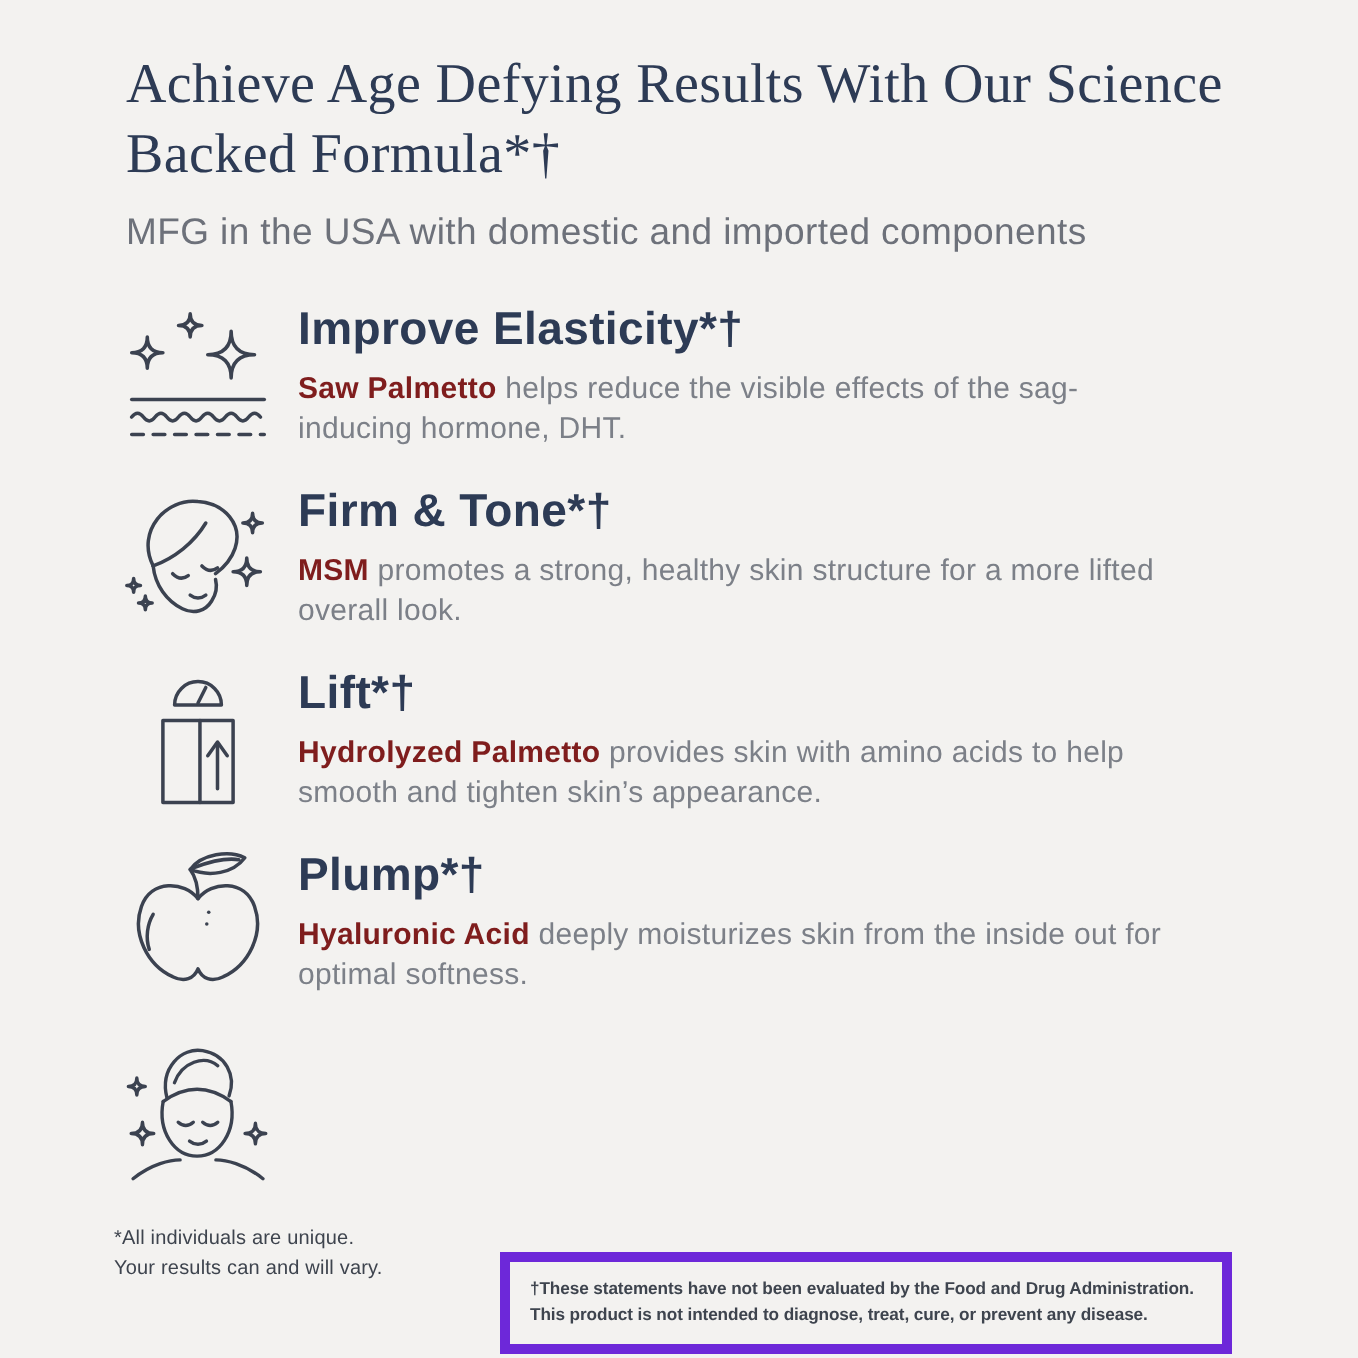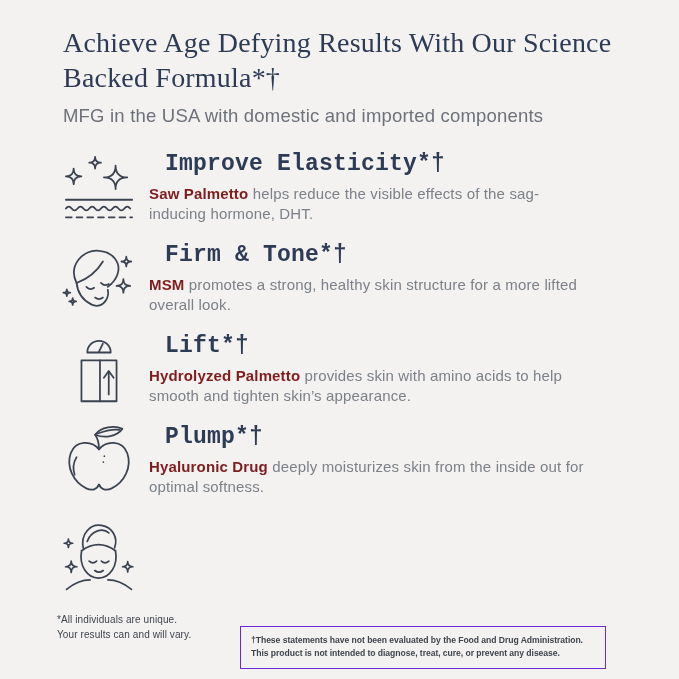--- a/index.html
+++ b/index.html
@@ -30,22 +30,22 @@
   
   .features{position:absolute;left:57px;top:151px;width:585px;}
   .feature{display:flex;align-items:flex-start;min-height:91px;}
   .icon-box{
     width:84px;min-width:84px;height:82px;
     display:flex;justify-content:center;align-items:flex-start;
     margin-right:8px;
   }
   .icon-box svg{display:block;}
   .f-title{
-    margin:0 0 7px 16px;
-    font-family:Liberation Mono, monospace;
+    margin:0 0 7px 0;
+    font-family:Liberation Sans, sans-serif;
     font-weight:bold;
     font-size:23px;
     color:#2d3b55;
     letter-spacing:.2px;
   }
   .f-body{
     margin:0;
     font-size:15px;
     line-height:1.36;
     color:#7c8088;
@@ -53,23 +53,23 @@
     letter-spacing:.15px;
   }
   .f-body b{color:#7f1d1d;}
   
   .foot-note{
     position:absolute;left:57px;top:613px;
     font-size:10px;font-weight:normal;line-height:1.45;
     color:#3e444e;letter-spacing:.1px;
   }
   .disclaimer-box{
-    position:absolute;left:240px;top:626px;
+    position:absolute;left:250px;top:626px;
     width:366px;box-sizing:border-box;
-    border:1px solid #6d28d9;
+    border:5px solid #6d28d9;
     padding:7px 10px;
     font-size:8.6px;font-weight:bold;line-height:1.55;
     color:#3e444e;letter-spacing:-.05px;
     white-space:nowrap;
   }
   .stroke-ic{stroke:#3b4250;fill:none;stroke-width:1.8;stroke-linecap:round;stroke-linejoin:round;}
 </style>
 </head>
 <body>
 
@@ -152,21 +152,21 @@
             <path d="M36 11 C42 3 56 1 64 5 C58 13 46 15 36 11 Z"></path>
             <path d="M38 10 C46 7 55 5 61 6"></path>
             <path d="M17 34 C14 39 13 46 15 52"></path>
             <path d="M45.5 33 l0.01 0"></path>
             <path d="M44.5 39 l0.01 0"></path>
           </g>
         </svg>
       </div>
       <div class="feature-text">
         <h2 class="f-title">Plump*†</h2>
-        <p class="f-body"><b>Hyaluronic Drug</b> <span>deeply moisturizes skin from the inside out for optimal softness.</span></p>
+        <p class="f-body"><b>Hyaluronic Acid</b> <span>deeply moisturizes skin from the inside out for optimal softness.</span></p>
       </div>
     </div>
 
     <div class="feature">
       <div class="icon-box">
         <svg width="80" height="80" viewBox="0 0 85 85">
           <g class="stroke-ic">
             <path d="M26 36 C22 20 34 9 45 11 C57 13 63 24 59 35"></path>
             <path d="M30 28 C34 17 46 13 53 19"></path>
             <path d="M24 38 Q42 25 60 38"></path>

